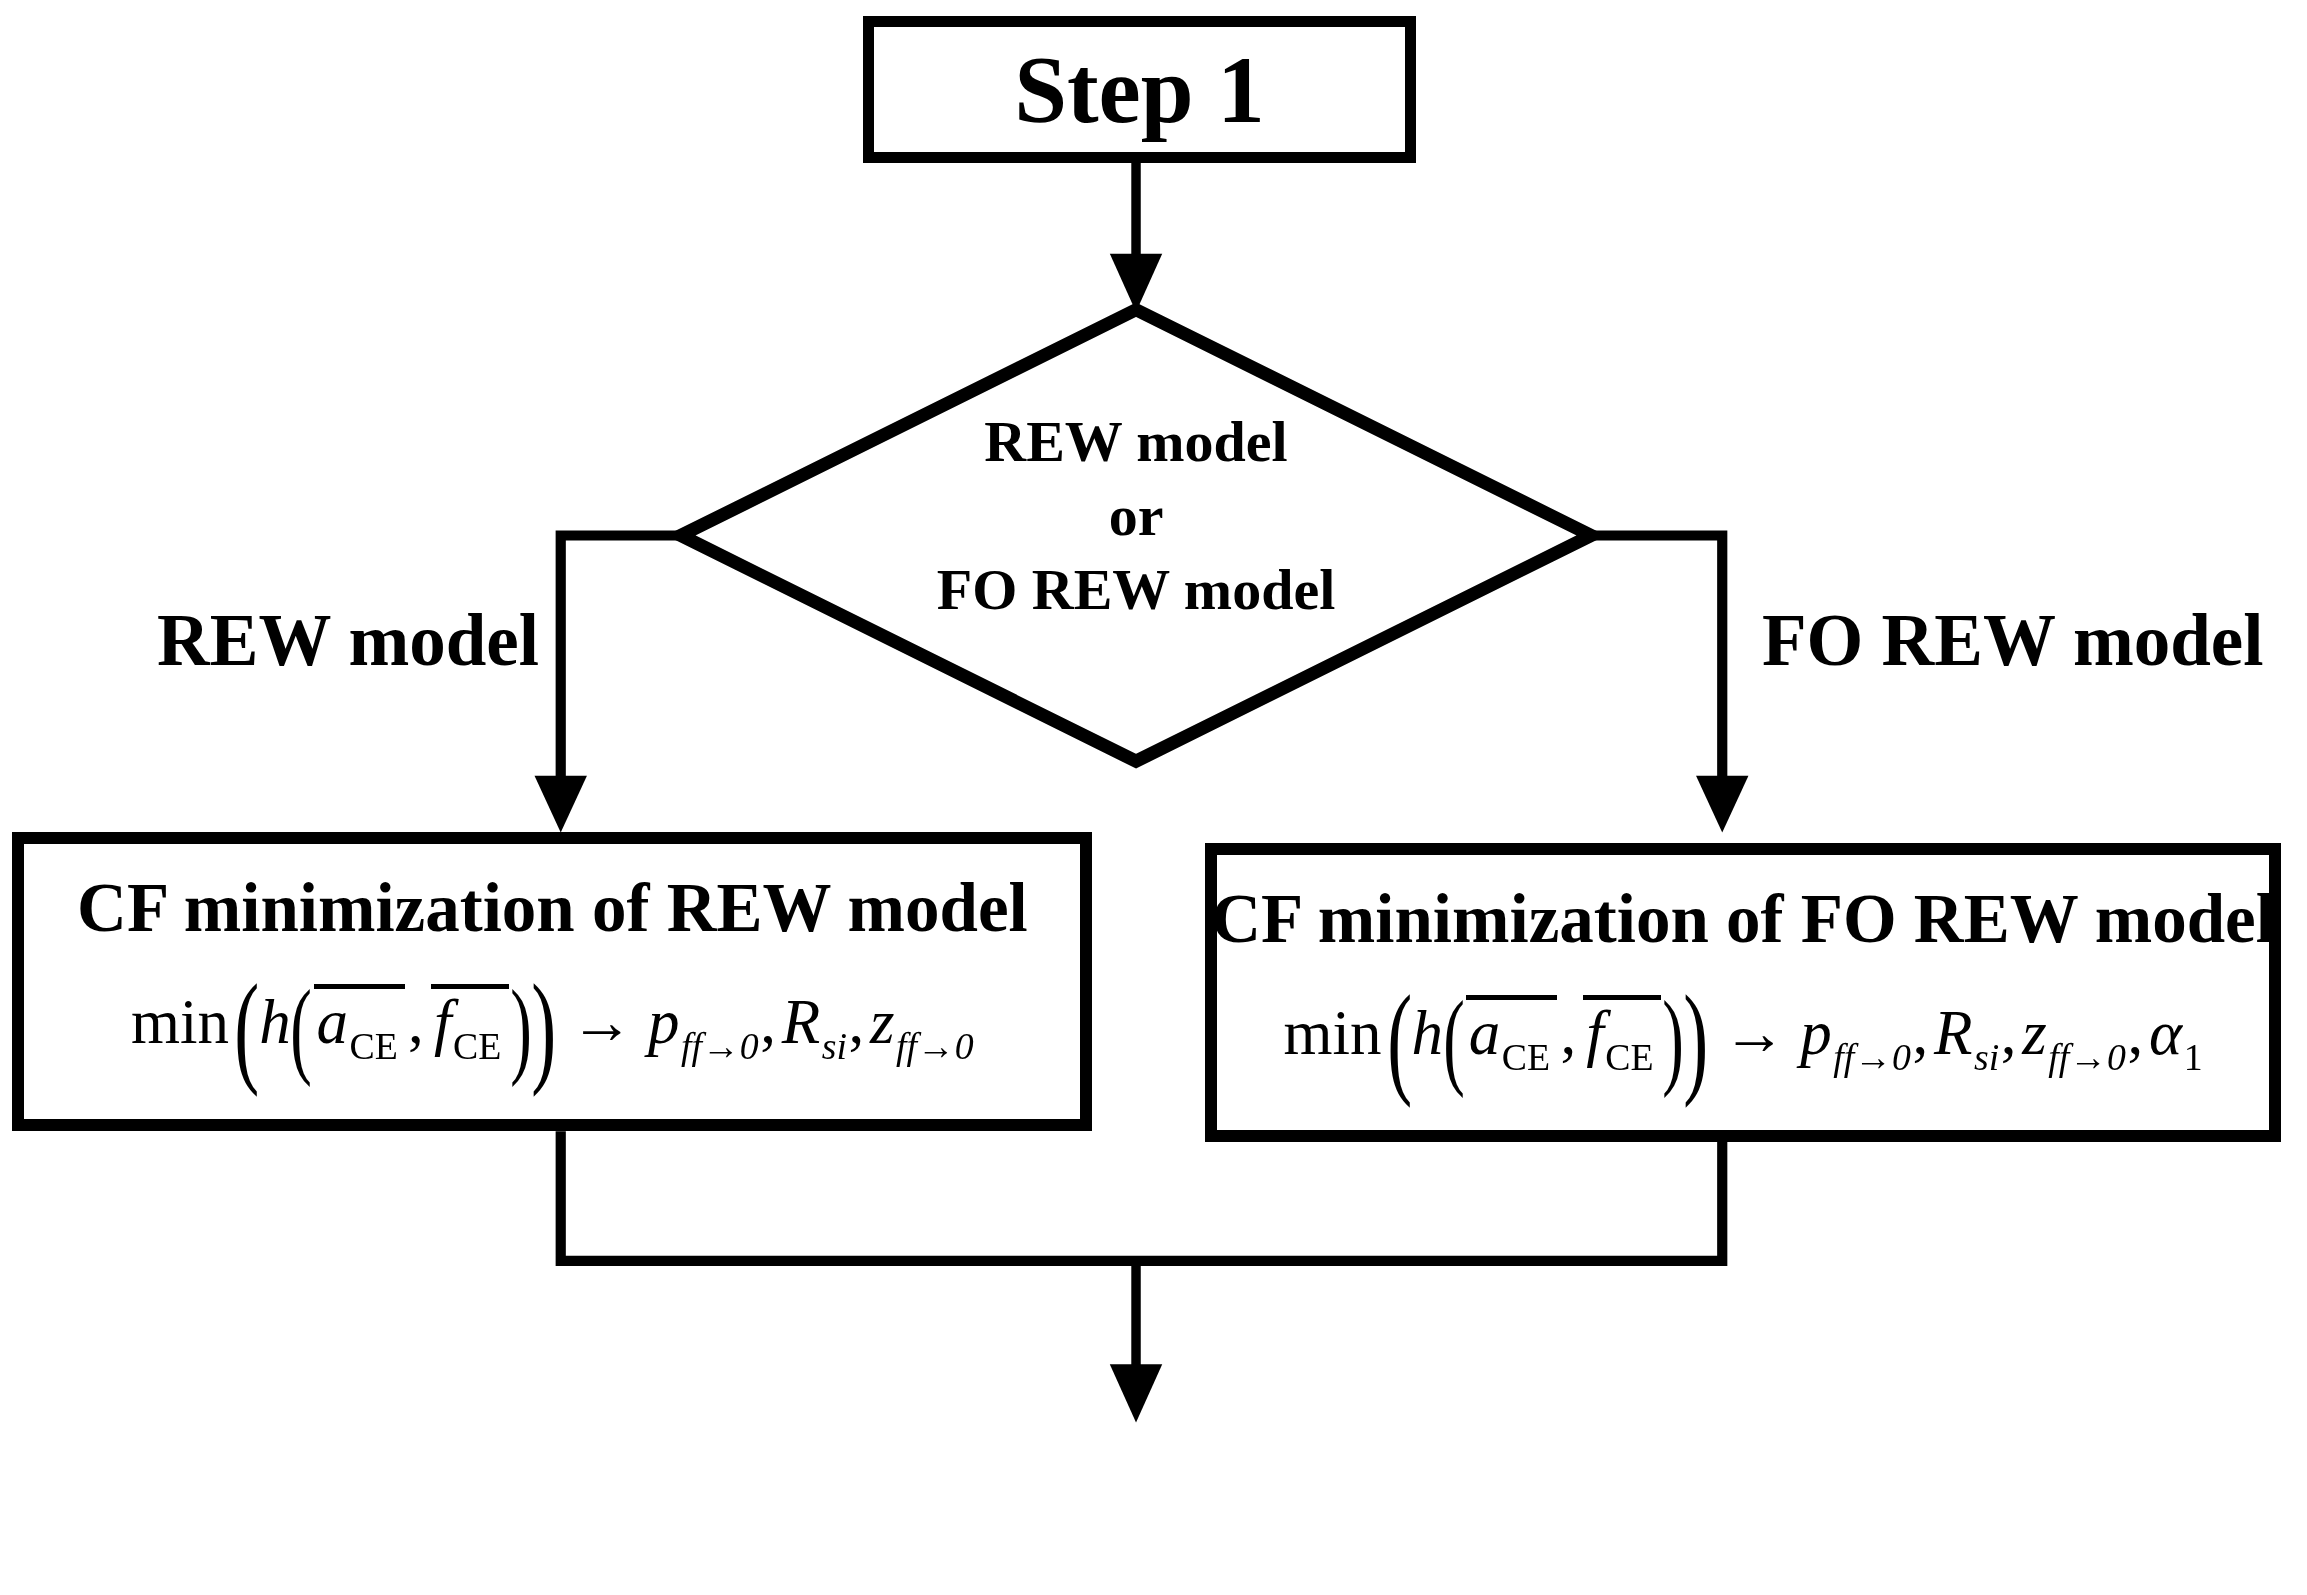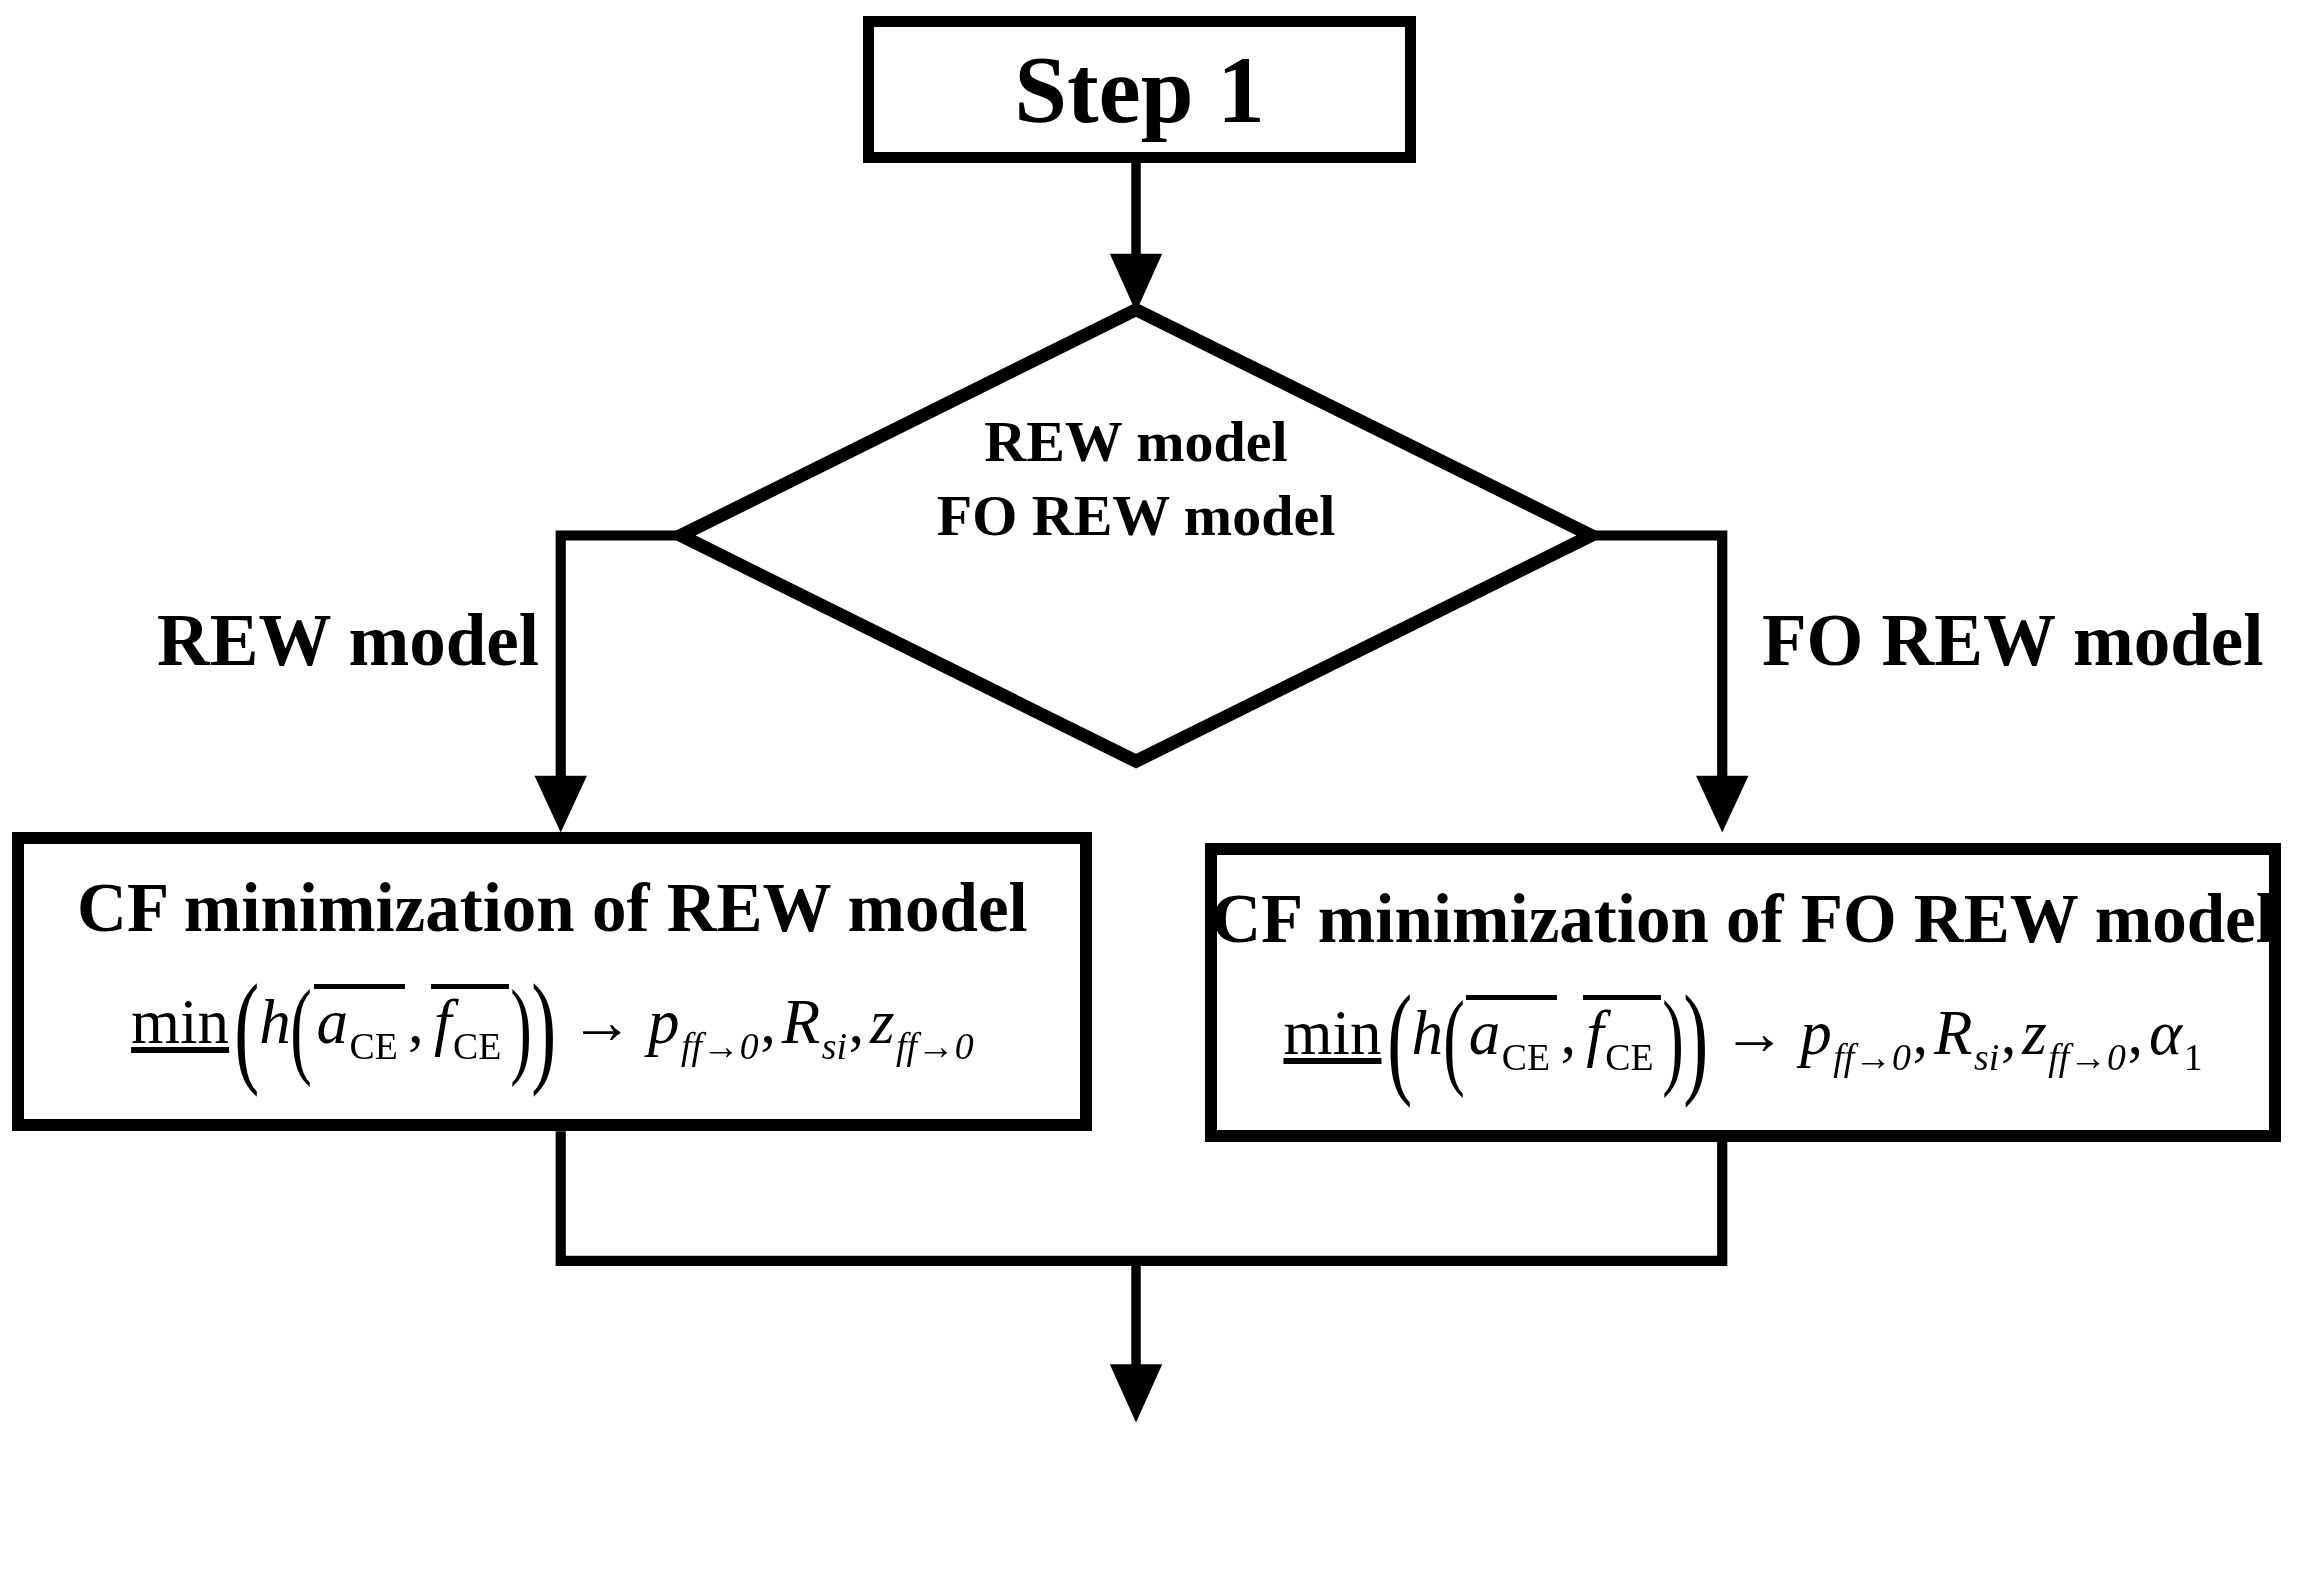--- a/index.html
+++ b/index.html
@@ -94,21 +94,21 @@
     display: flex;
     align-items: center;
     justify-content: center;
   }
   .frow {
     white-space: nowrap;
     font-size: 63px;
     line-height: 1;
   }
   .frow .it  { font-style: italic; }
-  .frow .fn  { margin-right: 5.8px; text-decoration: underline; }
+  .frow .fn  { margin-right: 5.8px; }
   .frow sub {
     font-size: 0.60em;
     vertical-align: -0.42em;
     line-height: 0;
     margin-left: 1.5px;
   }
   .frow sub.it { font-style: italic; }
   .par {
     display: inline-block;
     vertical-align: middle;
@@ -150,20 +150,21 @@
     <line x1="1560" y1="1738" x2="1560" y2="1882" stroke="#000" stroke-width="13"></line>
     <polygon points="1560,1953 1524,1873 1596,1873" fill="#000"></polygon>
   </svg>
 
   <div class="terminal" id="step1">
     <span>Step 1</span>
   </div>
 
   <div class="diamond-text">
     <div>REW model</div>
+    <div>or</div>
     <div>FO REW model</div>
   </div>
 
   <div class="branch-label" id="branch-label-left">REW model</div>
   <div class="branch-label" id="branch-label-right">FO REW model</div>
 
   <div class="pbox" id="box-left">
     <div class="ptitle">CF minimization of REW model</div>
     <div class="formula">
       <span class="frow">

